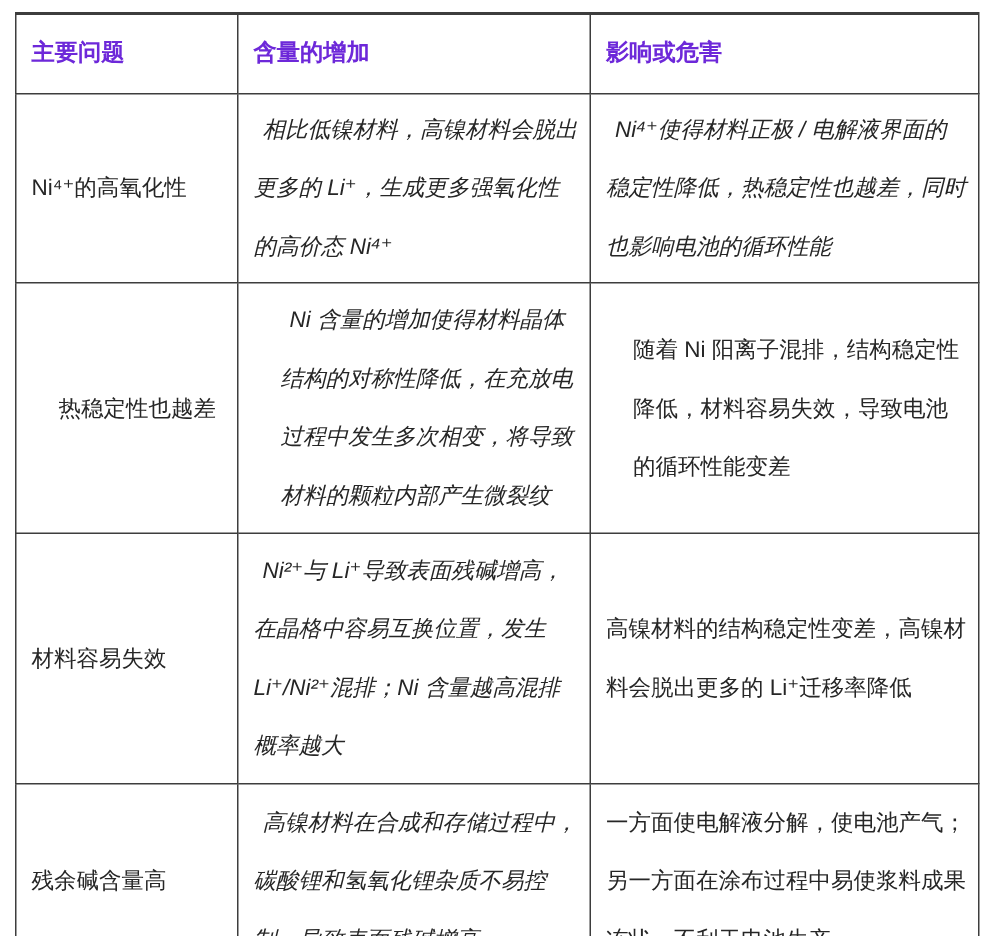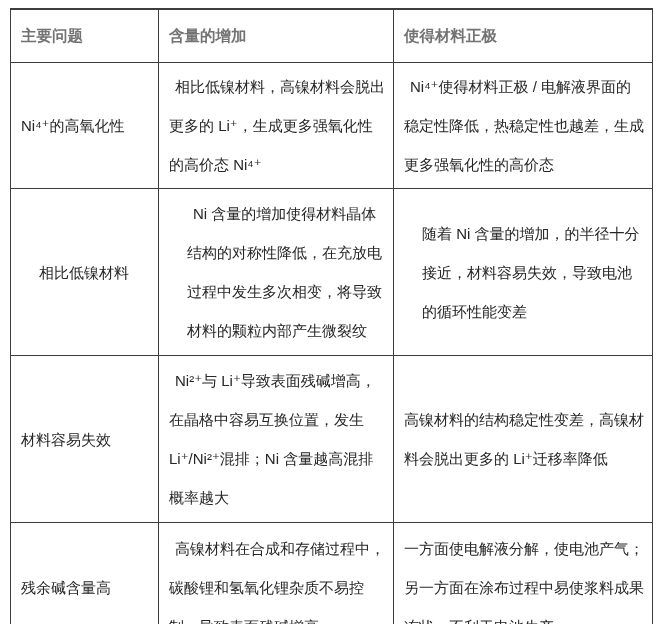--- a/index.html
+++ b/index.html
@@ -40,66 +40,67 @@
     font-size: 15px;
     padding: 4px 6px 4px 10px;
     overflow: hidden;
     word-break: break-word;
   }
   table.issues th {
     height: 44px;
     font-weight: bold;
     font-size: 15.5px;
     line-height: 1.3;
-    color: #737373;
+    color: #6d28d9;
   }
   table.issues td {
     line-height: 39px;
     color: #262626;
   }
   tr.row-1 td { height: 115px; }
   tr.row-2 td { height: 158px; padding-left: 28px; }
   tr.row-3 td { height: 158px; }
   tr.row-4 td { height: 120px; }
   td.problem {
     line-height: 1.4;
     padding-left: 10px;
     margin-top: 40px;
   }
   td.ind {
     text-indent: 6px;
+    font-style: italic;
   }
 </style>
 </head>
 <body>
 
 <div class="page">
   <table class="issues">
     <colgroup>
       <col style="width:148px">
       <col style="width:235px">
       <col style="width:259px">
     </colgroup>
     <thead>
       <tr class="header-row">
         <th>主要问题</th>
         <th>含量的增加</th>
-        <th>使得材料正极</th>
+        <th>影响或危害</th>
       </tr>
     </thead>
     <tbody>
       <tr class="row-1">
         <td class="problem">Ni⁴⁺的高氧化性</td>
         <td class="source ind">相比低镍材料，高镍材料会脱出更多的 Li⁺，生成更多强氧化性的高价态 Ni⁴⁺</td>
-        <td class="impact ind">Ni⁴⁺使得材料正极 / 电解液界面的稳定性降低，热稳定性也越差，生成更多强氧化性的高价态</td>
+        <td class="impact ind">Ni⁴⁺使得材料正极 / 电解液界面的稳定性降低，热稳定性也越差，同时也影响电池的循环性能</td>
       </tr>
       <tr class="row-2">
-        <td class="problem">相比低镍材料</td>
+        <td class="problem">热稳定性也越差</td>
         <td class="source ind">Ni 含量的增加使得材料晶体结构的对称性降低，在充放电过程中发生多次相变，将导致材料的颗粒内部产生微裂纹</td>
-        <td class="impact">随着 Ni 含量的增加，的半径十分接近，材料容易失效，导致电池的循环性能变差</td>
+        <td class="impact">随着 Ni 阳离子混排，结构稳定性降低，材料容易失效，导致电池的循环性能变差</td>
       </tr>
       <tr class="row-3">
         <td class="problem">材料容易失效</td>
         <td class="source ind">Ni²⁺与 Li⁺导致表面残碱增高，在晶格中容易互换位置，发生 Li⁺/Ni²⁺混排；Ni 含量越高混排概率越大</td>
         <td class="impact">高镍材料的结构稳定性变差，高镍材料会脱出更多的 Li⁺迁移率降低</td>
       </tr>
       <tr class="row-4">
         <td class="problem">残余碱含量高</td>
         <td class="source ind">高镍材料在合成和存储过程中，碳酸锂和氢氧化锂杂质不易控制，导致表面残碱增高</td>
         <td class="impact">一方面使电解液分解，使电池产气；另一方面在涂布过程中易使浆料成果冻状，不利于电池生产</td>

